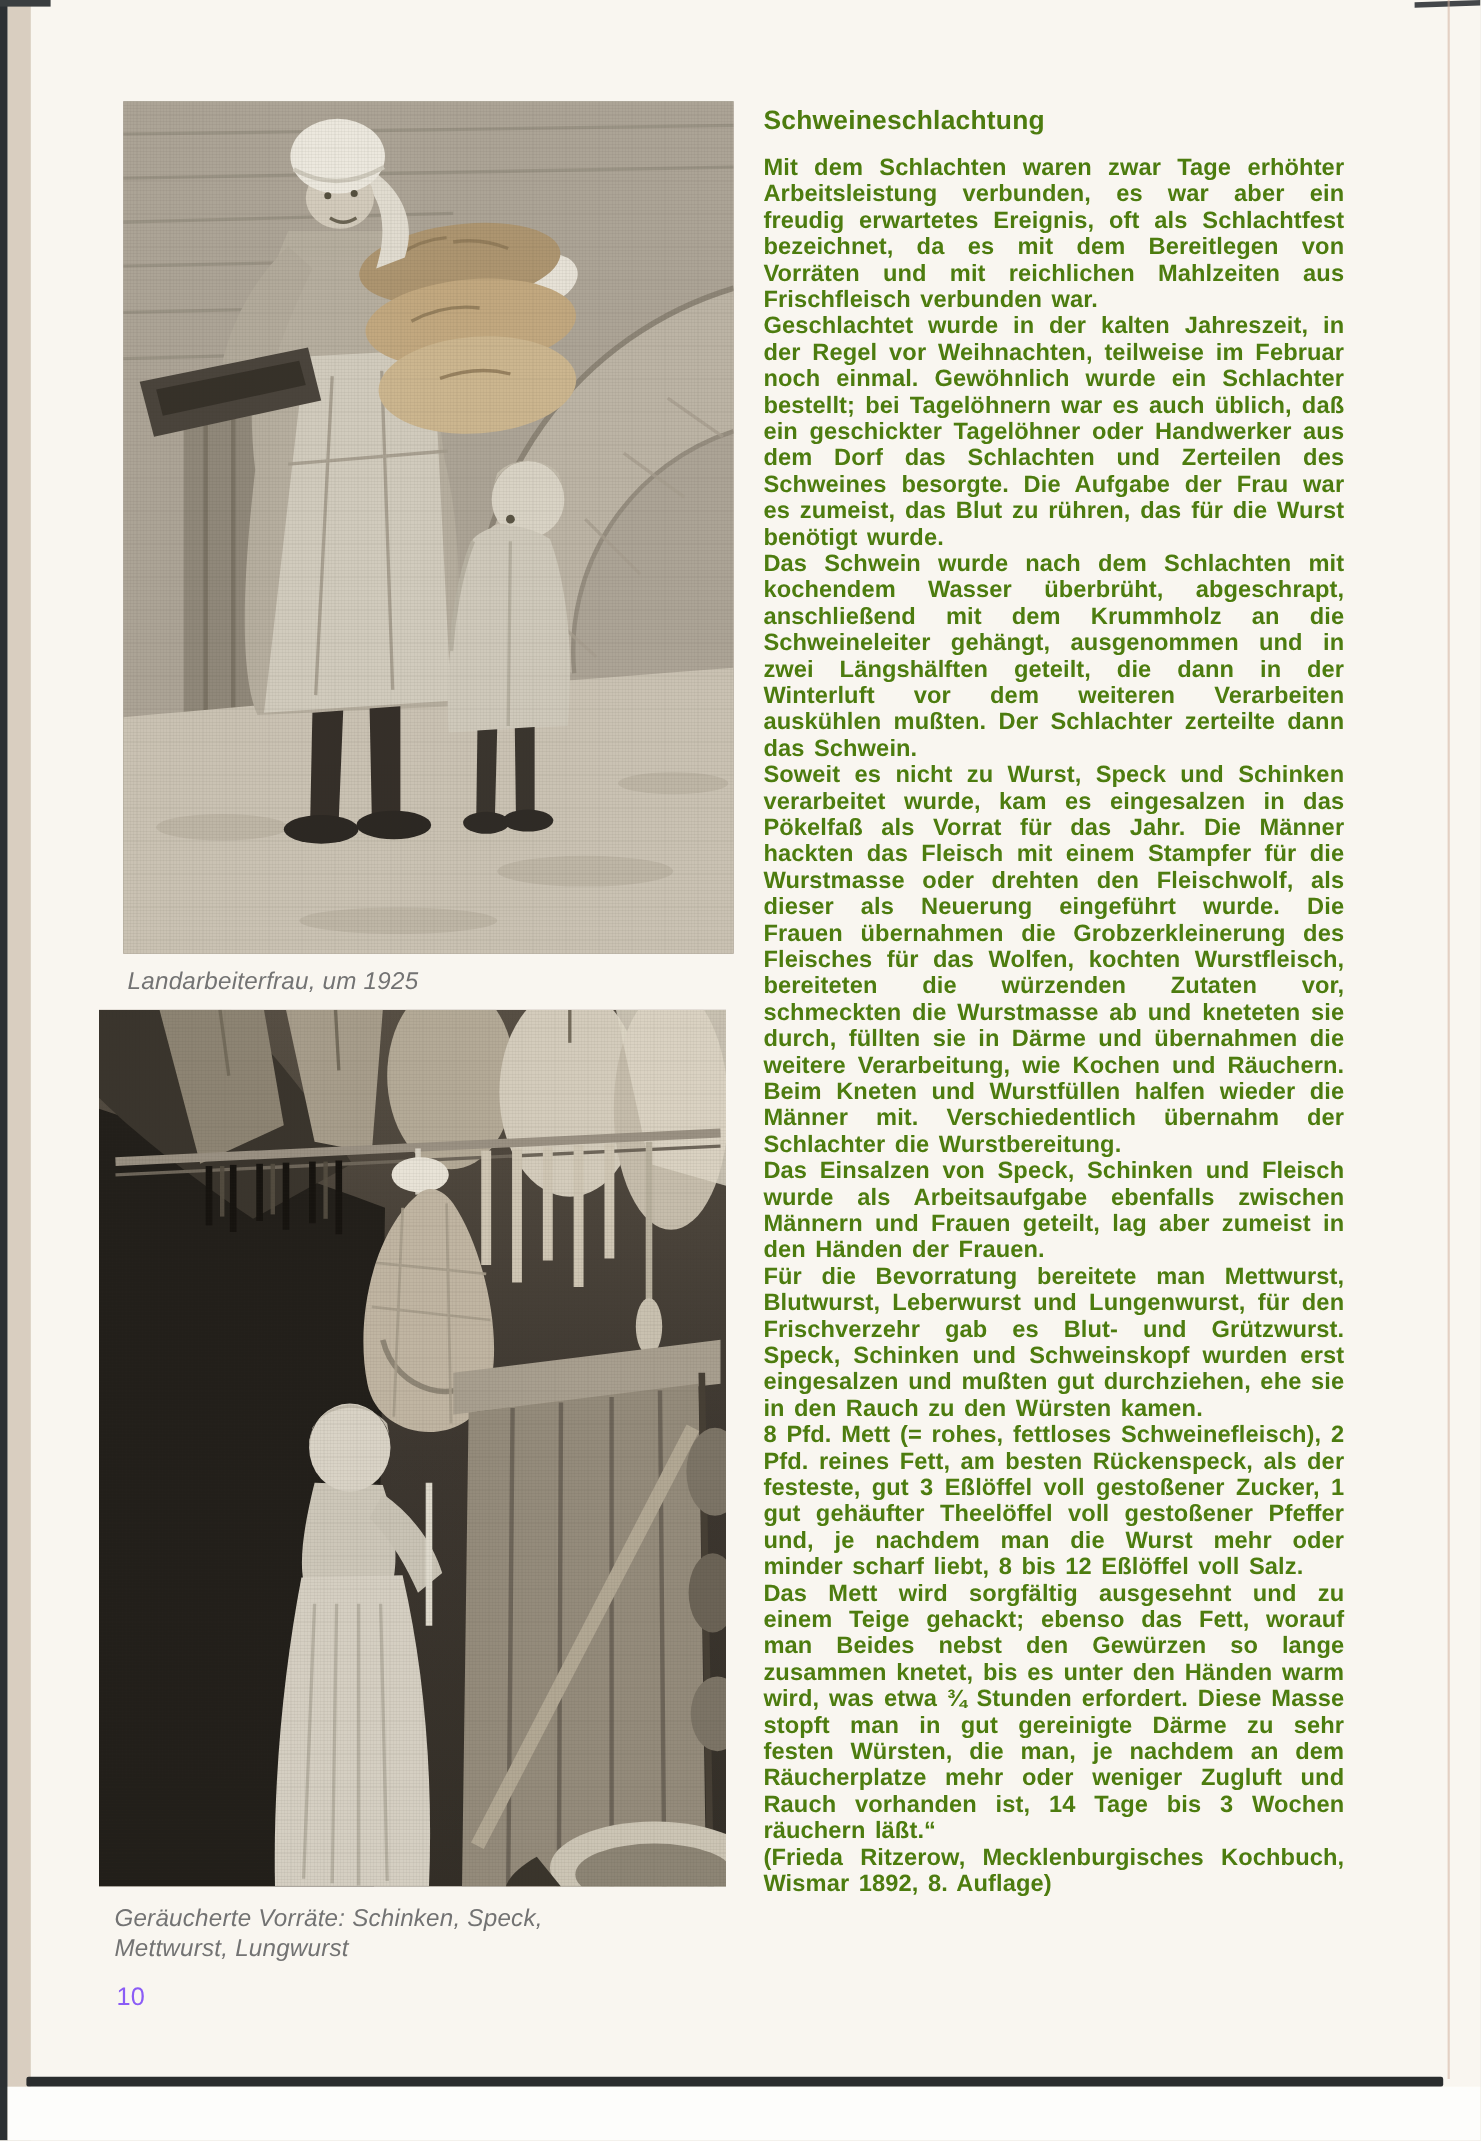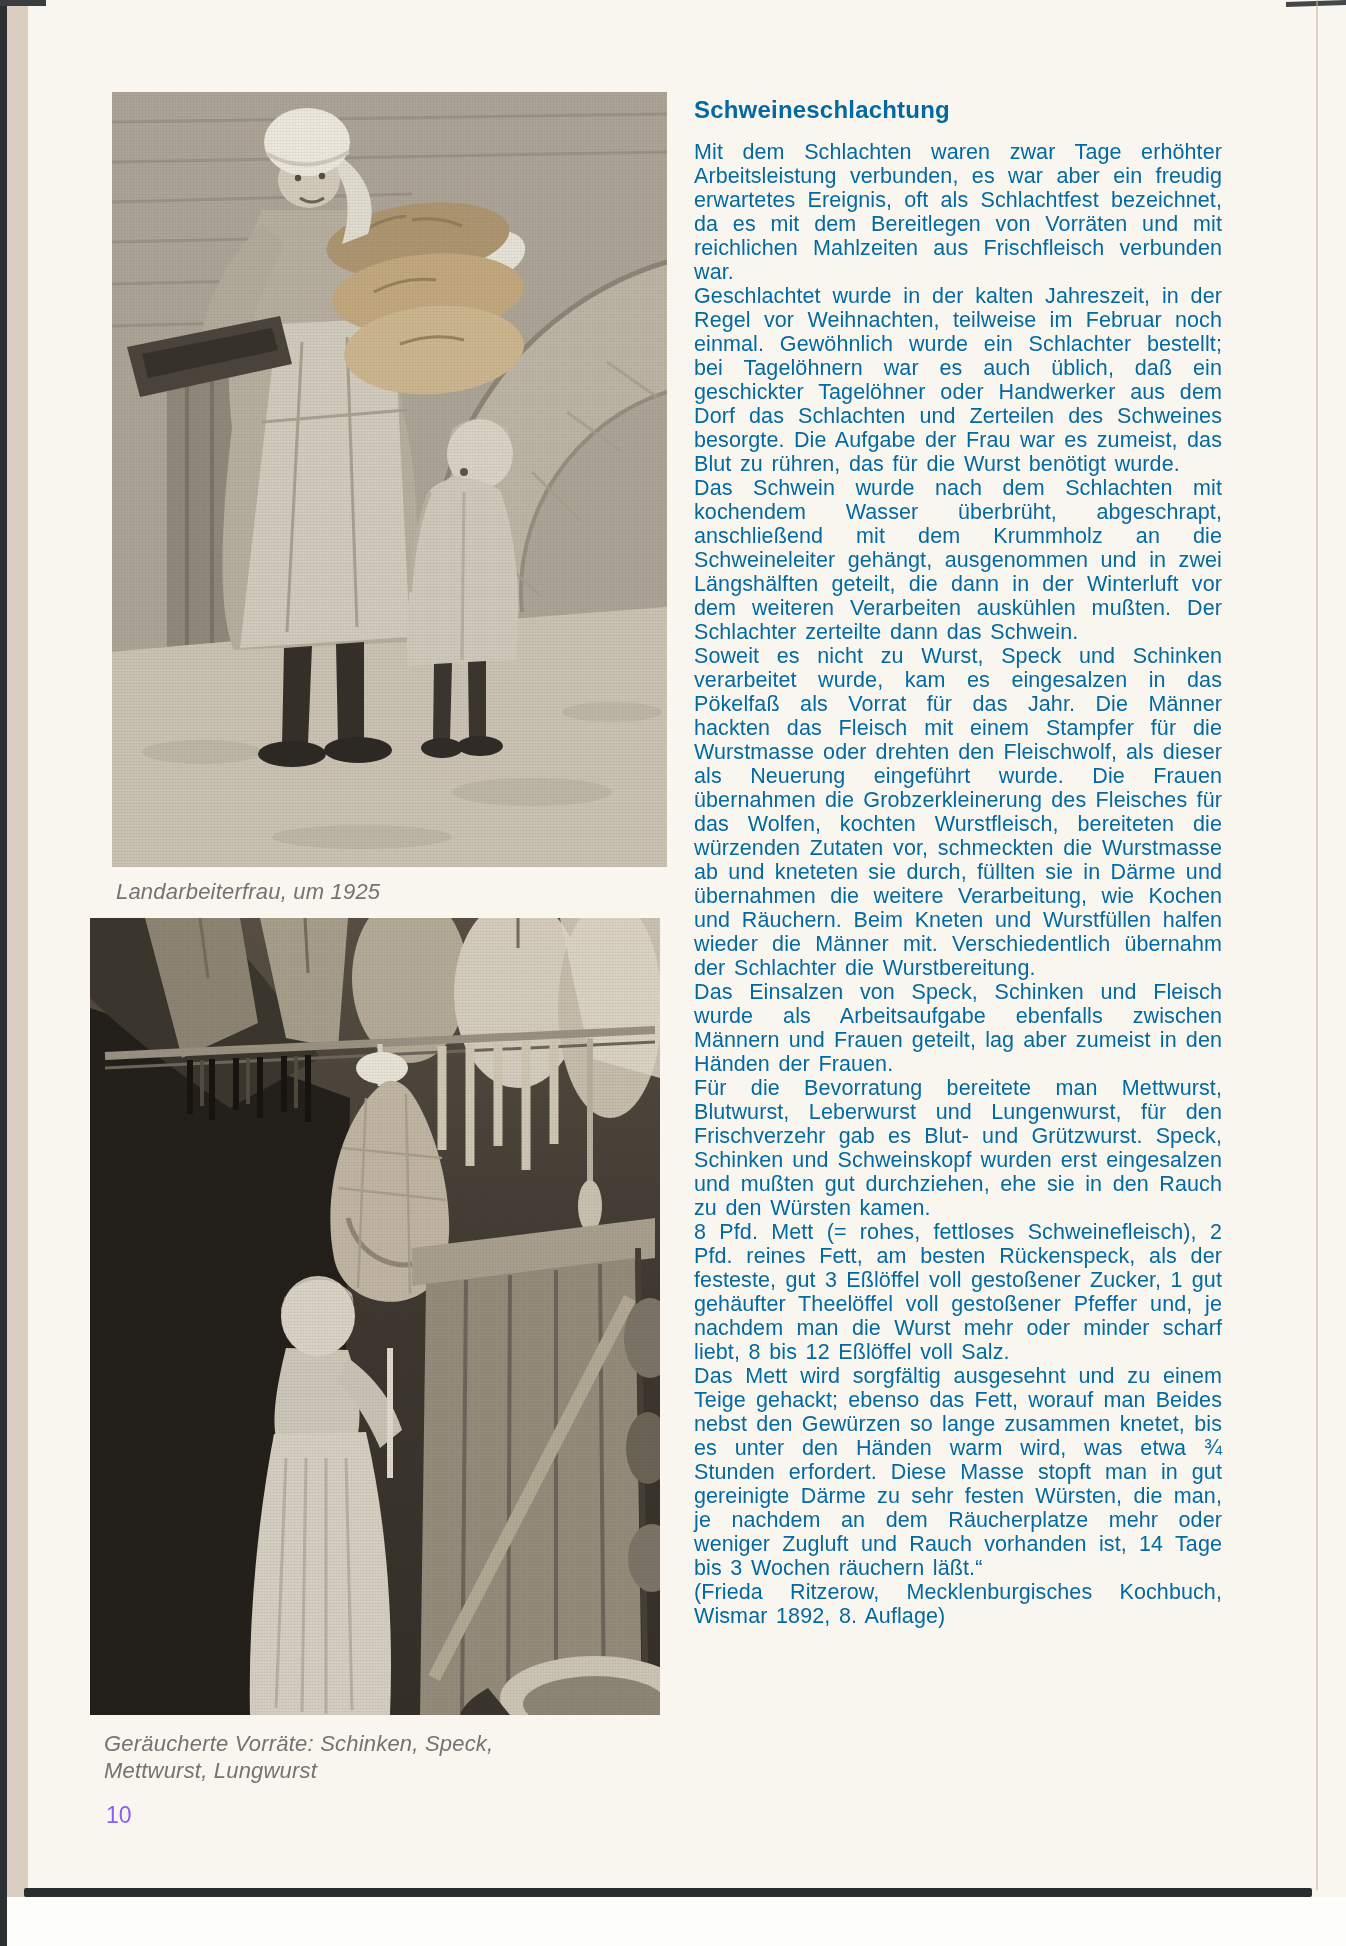--- a/index.html
+++ b/index.html
@@ -26,24 +26,24 @@
     background-image:
       repeating-linear-gradient(0deg, rgba(60,55,45,.10) 0 1px, transparent 1px 3px),
       repeating-linear-gradient(90deg, rgba(60,55,45,.08) 0 1px, transparent 1px 3px);}
 
   .caption{position:absolute;font-style:italic;font-size:22px;line-height:27px;color:#737373;letter-spacing:.2px;}
   .caption1{left:116px;top:878px;width:520px;}
   .caption2{left:104px;top:1730px;width:430px;}
   .pageno{position:absolute;left:106px;top:1802px;font-size:23px;color:#8b5cf6;}
 
   
-  .col{position:absolute;left:694px;top:96px;width:528px;color:#0369a1;}
+  .col{position:absolute;left:694px;top:96px;width:528px;color:#4d7c0f;}
   .col h2{font-size:24px;line-height:27px;font-weight:bold;margin:0 0 17px 0;letter-spacing:.2px;}
   .col h3{font-size:24px;line-height:27px;font-weight:bold;margin:33px 0 21px 0;letter-spacing:.2px;}
-  .col p{margin:0;font-size:21.5px;line-height:24px;text-align:justify;text-align-last:left;word-spacing:2.5px;letter-spacing:.1px;}
+  .col p{margin:0;font-size:21.5px;line-height:24px;text-align:justify;text-align-last:left;word-spacing:2.5px;letter-spacing:.1px;font-weight:bold;}
 </style>
 </head>
 <body>
 
 <div class="scan">
 
   <div class="edge-left-dark"></div>
   <div class="edge-left-cream"></div>
   <div class="edge-top-left"></div>
   <div class="edge-top-right"></div>

